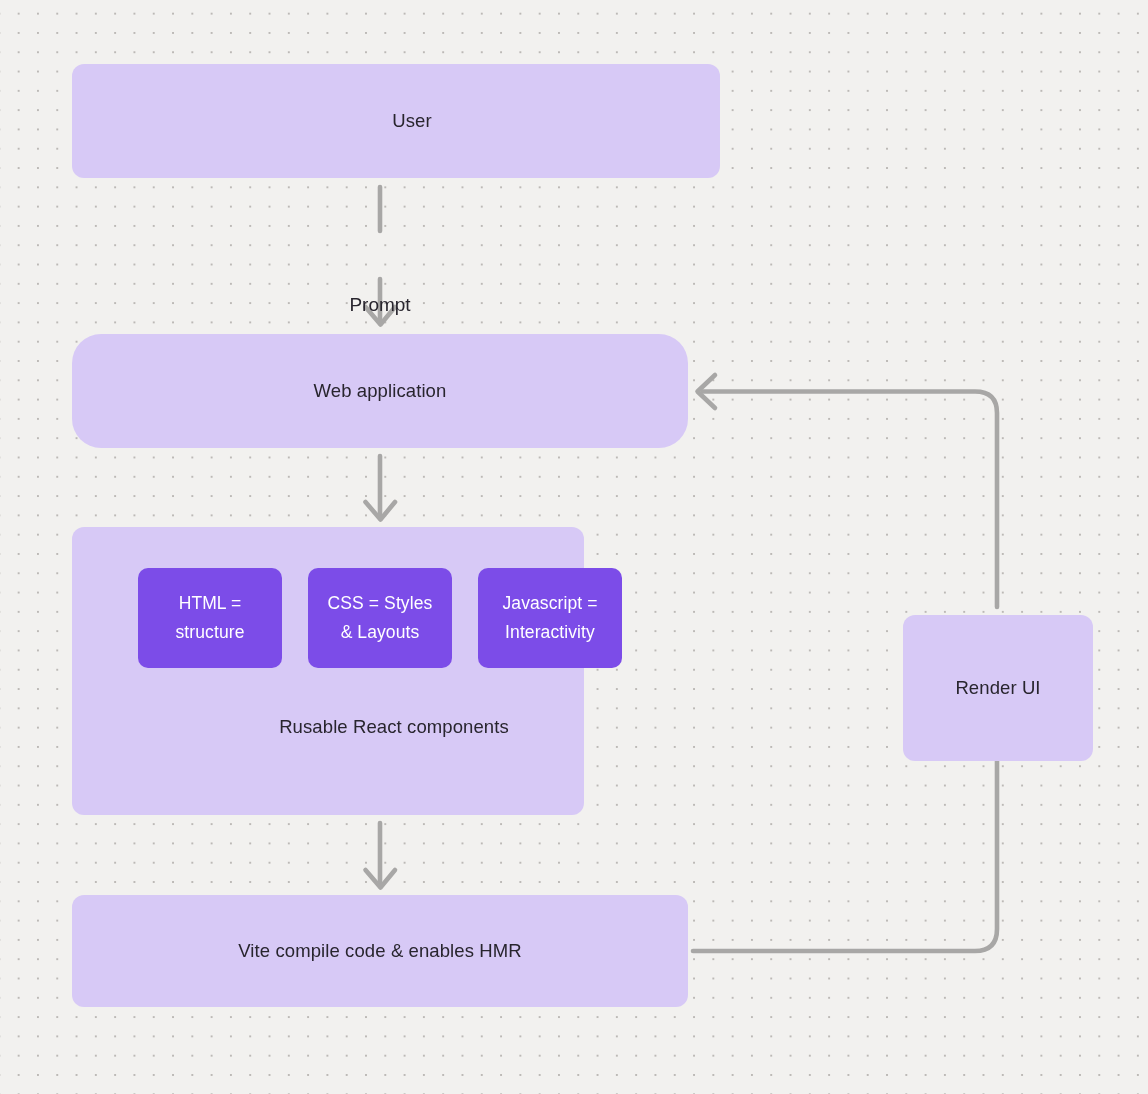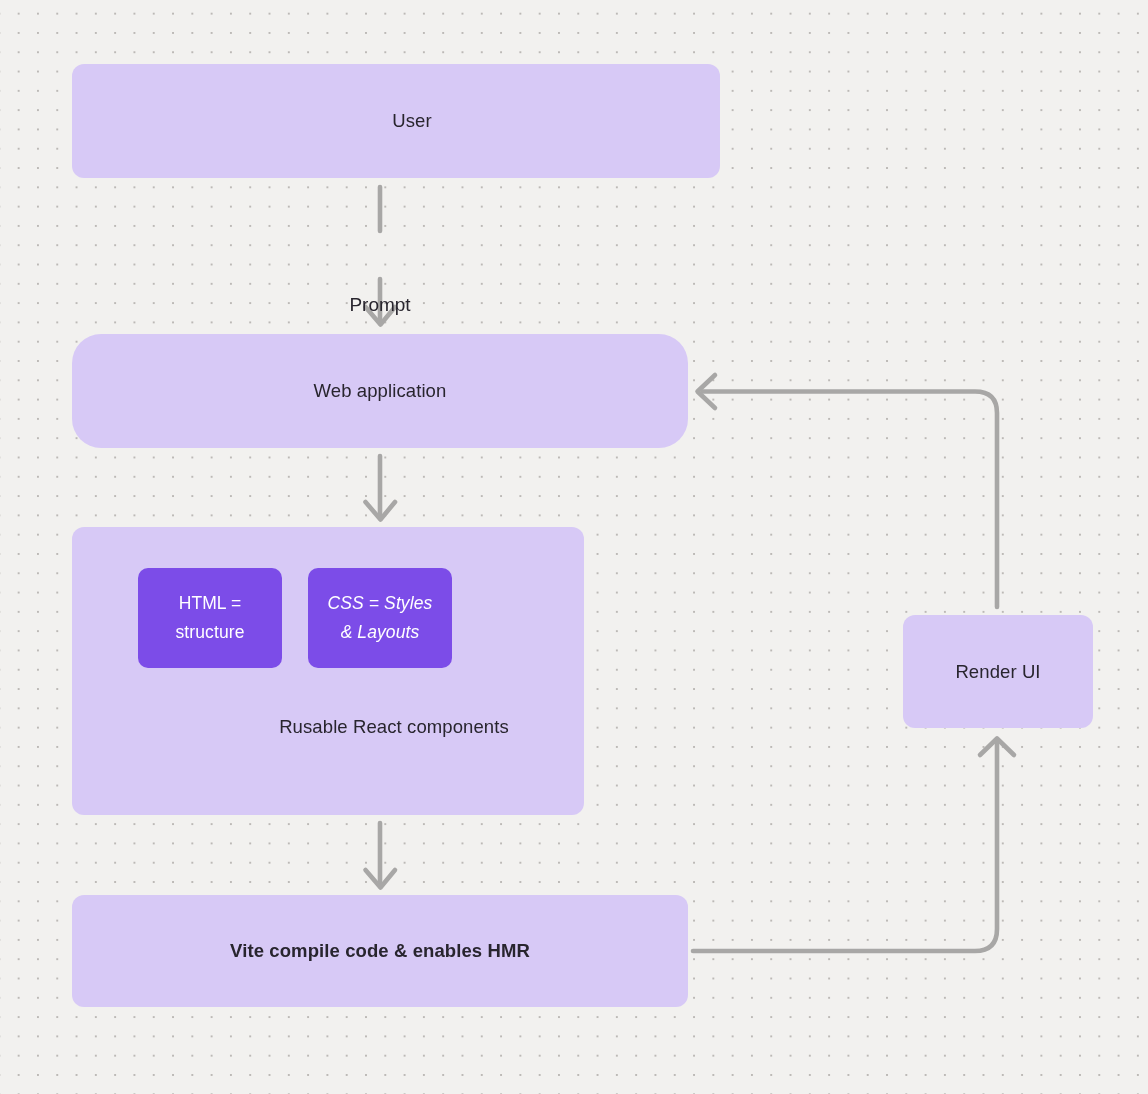--- a/index.html
+++ b/index.html
@@ -31,22 +31,22 @@
     border-radius: 12px;
     display: flex;
     align-items: center;
     justify-content: center;
     color: #28252e;
     font-size: 18.5px;
     letter-spacing: 0.1px;
   }
   .node-user   { left: 72px;  top: 64px;  width: 616px; height: 114px; padding-left: 32px; }
   .node-webapp { left: 72px;  top: 334px; width: 616px; height: 114px; border-radius: 29px; }
-  .node-vite   { left: 72px;  top: 895px; width: 616px; height: 112px; font-weight: bold; }
-  .node-render { left: 903px; top: 615px; width: 190px; height: 113px; }
+  .node-vite   { left: 72px;  top: 895px; width: 616px; height: 112px; }
+  .node-render { left: 903px; top: 615px; width: 190px; height: 146px; }
   .node-container {
     left: 72px; top: 527px;
     width: 512px; height: 288px;
     display: block;
   }
   .chip {
     position: absolute;
     top: 41px;
     width: 144px;
     height: 100px;
@@ -55,21 +55,21 @@
     display: flex;
     align-items: center;
     justify-content: center;
     text-align: center;
     color: #ffffff;
     font-size: 17.5px;
     line-height: 1.65;
     white-space: pre-line;
   }
   .chip-html { left: 66px; }
-  .chip-css  { left: 236px; font-style: italic; }
+  .chip-css  { left: 236px; }
   .chip-js   { left: 406px; }
   .container-caption {
     position: absolute;
     left: 0;
     width: 616px;
     top: 189px;
     text-align: center;
     color: #28252e;
     font-size: 18.5px;
     margin-left: 14px;
@@ -130,20 +130,24 @@
 
   <div class="node node-container">
     <div class="chip chip-html">
       <span>HTML =
 structure</span>
     </div>
     <div class="chip chip-css">
       <span>CSS = Styles
 &amp; Layouts</span>
     </div>
+    <div class="chip chip-js">
+      <span>Javascript =
+Interactivity</span>
+    </div>
     <div class="container-caption">Rusable React components</div>
   </div>
 
   <div class="node node-vite">
     <span>Vite compile code &amp; enables HMR</span>
   </div>
 
   <div class="node node-render">
     <span>Render UI</span>
   </div>

